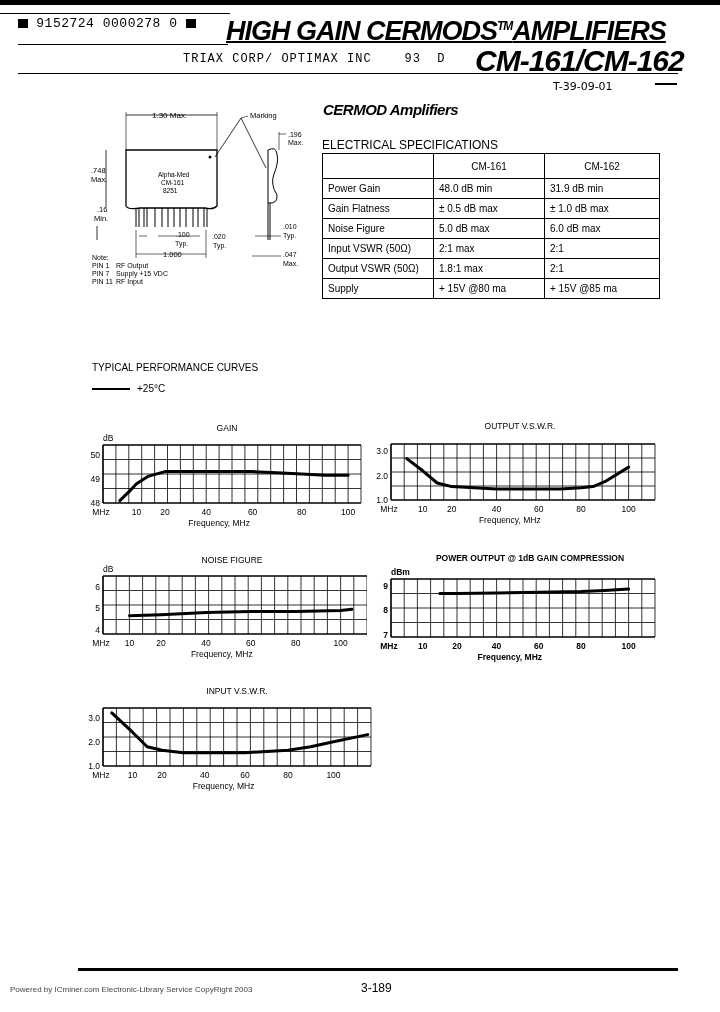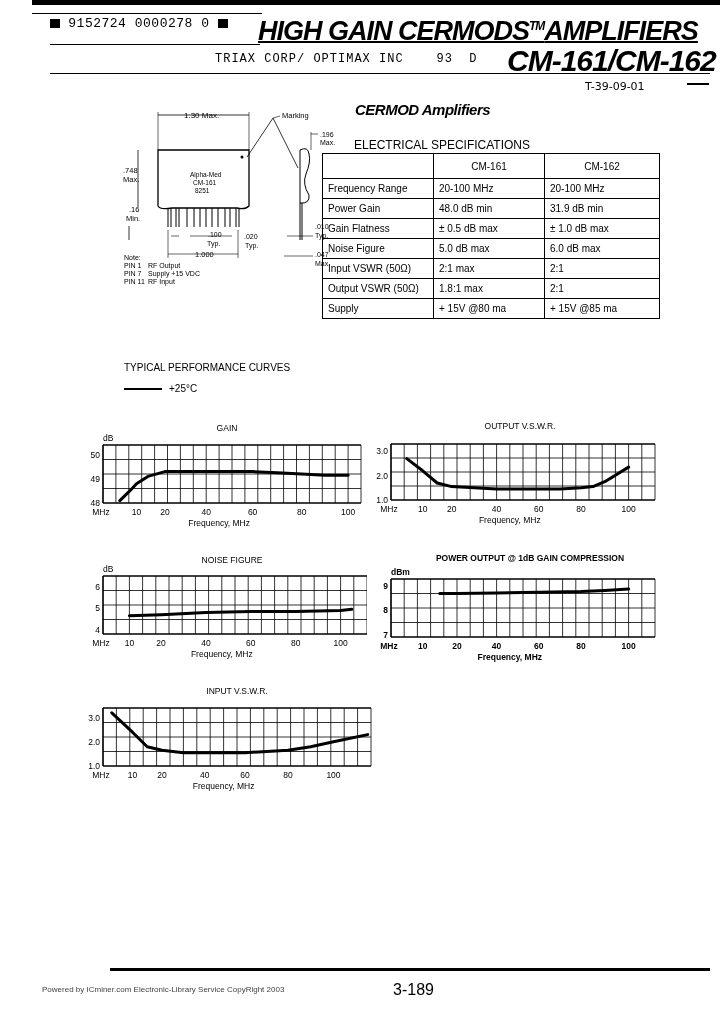--- a/index.html
+++ b/index.html
@@ -1,17 +1,17 @@
 <!DOCTYPE html>
 <html><head>
 <meta charset="utf-8">
 <style>
   html,body{margin:0;padding:0;background:#fff;}
   body{width:720px;height:1012px;position:relative;overflow:hidden;font-family:"Liberation Sans",sans-serif;color:#000;}
-  .abs{position:absolute;margin-left:32px;}
+  .abs{position:absolute;}
   .topbar{left:0;top:0;width:720px;height:5px;background:#000;}
   .mono{font-family:"Liberation Mono",monospace;}
   .code{left:18px;top:16px;font-size:13px;letter-spacing:0.5px;}
   .blk{display:inline-block;width:10px;height:9px;background:#000;vertical-align:middle;}
   .h1{left:226px;top:16px;font-size:27px;font-weight:bold;font-style:italic;letter-spacing:-1px;text-decoration:underline;text-decoration-thickness:2px;}
   .h1 sup{font-size:12px;}
   .company{left:183px;top:52px;font-size:12px;letter-spacing:1px;}
   .h2{left:475px;top:44px;font-size:30px;font-weight:bold;font-style:italic;letter-spacing:-1px;}
   .hwnote{left:553px;top:80px;font-size:11px;font-family:"DejaVu Sans",sans-serif;}
   .rule{background:#000;}
@@ -24,21 +24,21 @@
   table.spec thead td{text-align:center;height:24px;}
   .diagram{left:88px;top:108px;width:240px;height:185px;}
   .diagram svg text{font-family:"Liberation Sans",sans-serif;}
   .perf-title{left:92px;top:362px;font-size:10px;}
   .legend-line{left:92px;top:388px;width:38px;height:2px;background:#000;}
   .legend-text{left:137px;top:383px;font-size:10px;}
   .chart{position:absolute;}
   .chart svg text{font-family:"Liberation Sans",sans-serif;font-size:8.5px;}
   .footer-rule{left:78px;top:968px;width:600px;height:3px;background:#000;}
   .footer-note{left:10px;top:985px;font-size:8px;color:#444;}
-  .pageno{left:361px;top:981px;font-size:16px;}
+  .pageno{left:361px;top:981px;font-size:12px;}
 </style>
 </head>
 <body>
 
 <div class="abs topbar"></div>
 <div class="abs rule" style="left:0;top:13px;width:230px;height:1px;"></div>
 <div class="abs code mono">
   <span class="blk"></span>
   <span>9152724 0000278 0</span>
   <span class="blk"></span>
@@ -131,25 +131,20 @@
 <div class="abs sec-sub">ELECTRICAL SPECIFICATIONS</div>
 <table class="spec">
   <thead>
     <tr>
       <td class="c1"></td>
       <td class="c2">CM-161</td>
       <td>CM-162</td>
     </tr>
   </thead>
   <tbody id="spec-body">
-      <tr>
-        <td class="c1">Frequency Range</td>
-        <td class="c2">20-100 MHz</td>
-        <td>20-100 MHz</td>
-      </tr>
       <tr>
         <td class="c1">Power Gain</td>
         <td class="c2">48.0 dB min</td>
         <td>31.9 dB min</td>
       </tr>
       <tr>
         <td class="c1">Gain Flatness</td>
         <td class="c2">± 0.5 dB max</td>
         <td>± 1.0 dB max</td>
       </tr>

